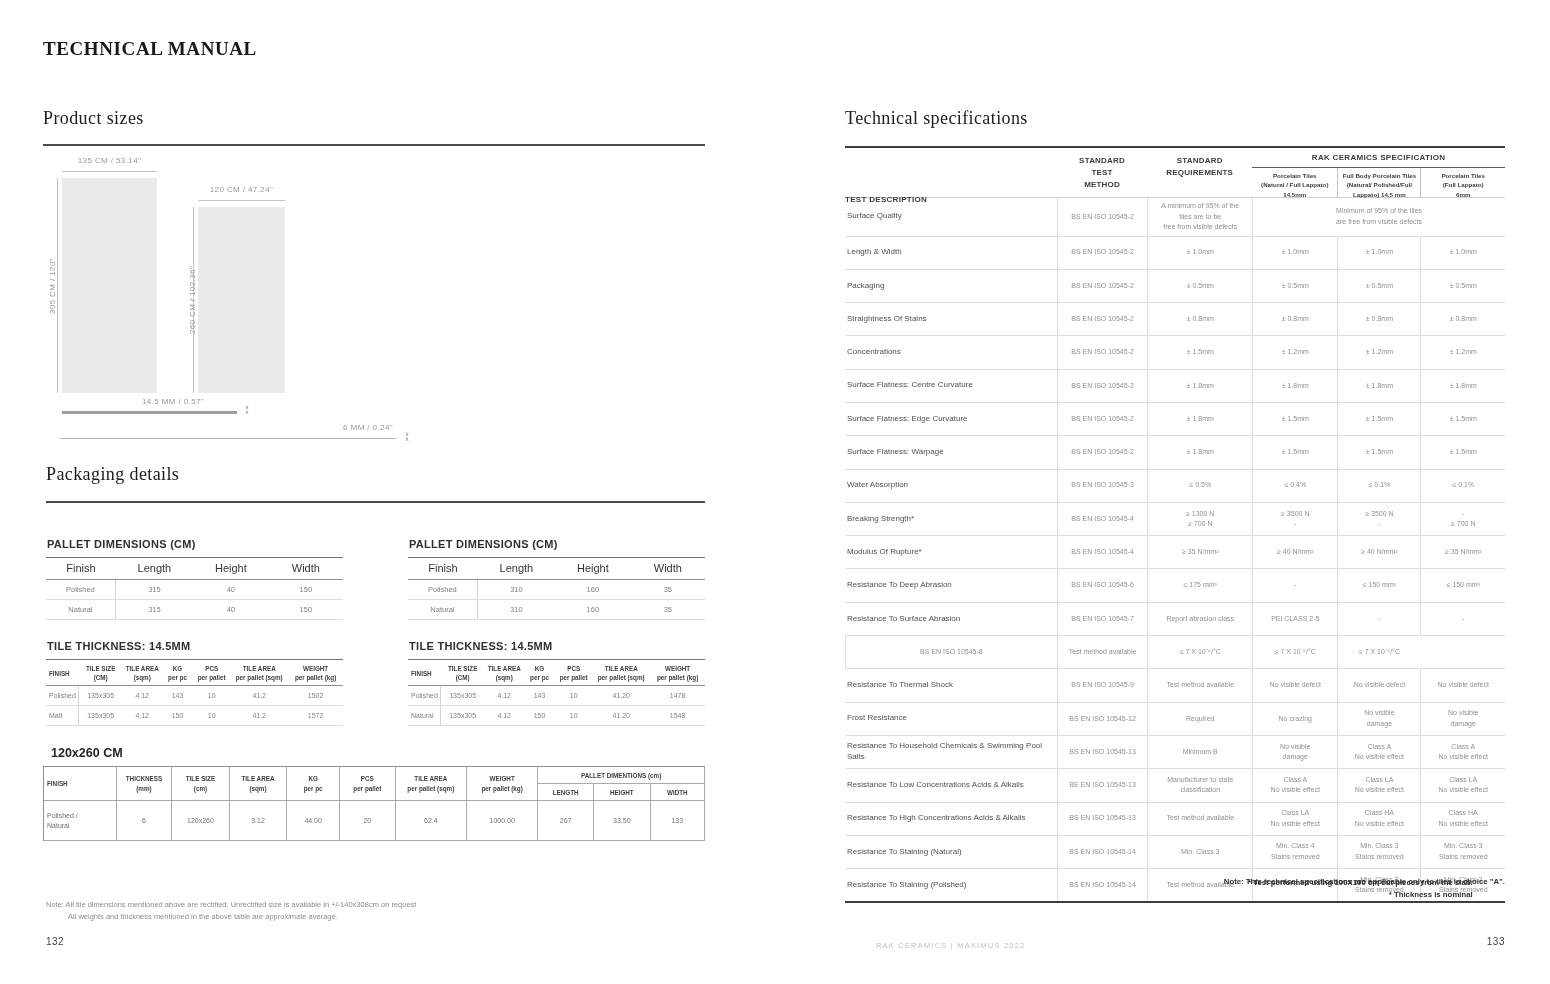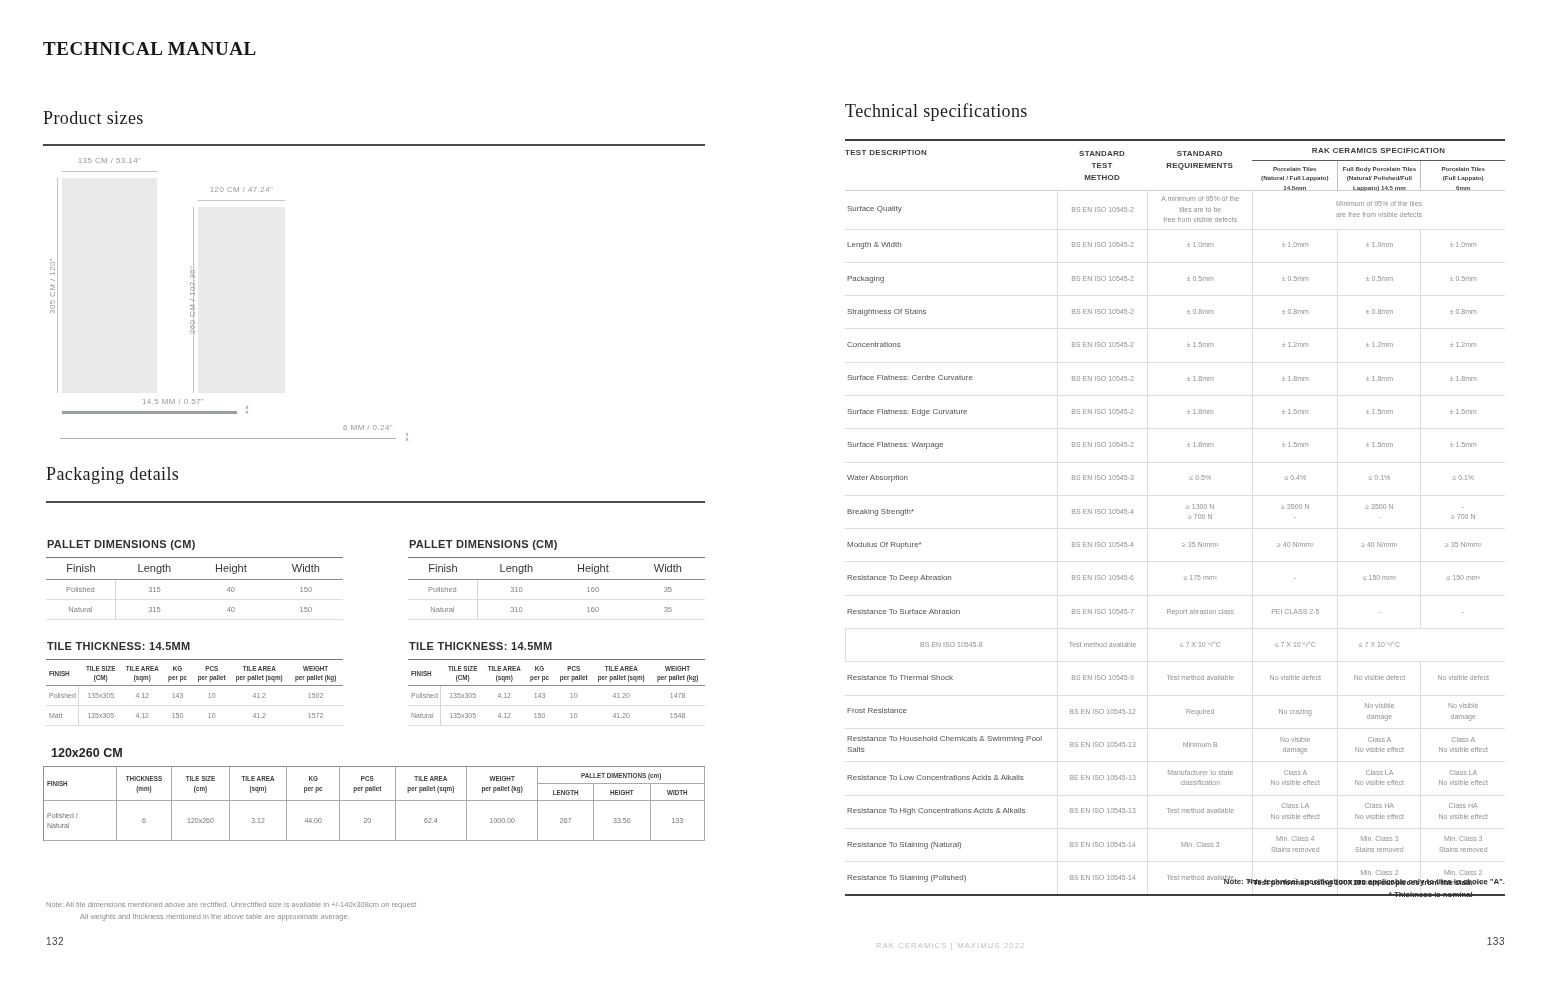--- a/index.html
+++ b/index.html
@@ -44,28 +44,28 @@
   .size-grid > div{border-right:1px solid #a9abab;border-bottom:1px solid #a9abab;}
   .sg-h{grid-row:1/span 2;display:flex;align-items:center;justify-content:center;text-align:center;
         white-space:pre-line;font-size:6.3px;font-weight:bold;color:#3c3e3e;line-height:1.45;}
   .sg-g{grid-row:1;grid-column:9/span 3;display:flex;align-items:center;justify-content:center;
         font-size:6.3px;font-weight:bold;color:#3c3e3e;}
   .sg-s{grid-row:2;display:flex;align-items:center;justify-content:center;font-size:6.3px;font-weight:bold;color:#3c3e3e;}
   .sg-d{grid-row:3;display:flex;align-items:center;justify-content:center;text-align:center;
         font-size:7px;color:#6e7272;white-space:pre-line;line-height:1.4;}
 
   .notes{left:46px;top:899px;font-size:7.5px;color:#8a8e8e;line-height:1.65;}
-  .notes .n2{margin-left:34px;}
+  .notes .n2{margin-left:22px;}
   .pagenum{font-size:10px;color:#3f4141;letter-spacing:.5px;}
 
   
-  .spec-wrap{left:845px;top:101px;width:660px;}
+  .spec-wrap{left:845px;top:108px;width:660px;}
   .spec-head{display:grid;grid-template-columns:32.1% 13.7% 15.9% 12.9% 12.6% 12.8%;grid-template-rows:20px 29px;
              border-top:2px solid #3d3f3f;border-bottom:1px solid #cfd0d0;margin-top:17px;}
-  .sh-1{grid-row:1/span 2;font-size:8px;font-weight:bold;color:#3c3e3e;letter-spacing:.3px;padding-top:7px;}
+  .sh-1{grid-row:1/span 2;font-size:8px;font-weight:bold;color:#3c3e3e;letter-spacing:.3px;padding-top:7px;margin-top:40px;}
   .sh-23{grid-row:1/span 2;font-size:8px;font-weight:bold;color:#3c3e3e;letter-spacing:.2px;text-align:center;
          padding-top:7px;white-space:pre-line;line-height:1.5;}
   .sh-g{grid-column:4/span 3;display:flex;align-items:center;justify-content:center;font-size:8px;font-weight:bold;
         color:#3c3e3e;letter-spacing:.3px;border-bottom:1px solid #5a5c5c;}
   .sh-s{grid-row:2;font-size:6.2px;font-weight:bold;color:#3c3e3e;text-align:center;white-space:pre-line;
         line-height:1.5;padding-top:3px;}
   .sh-s.bl{border-left:1px solid #bfc1c1;}
   .spec-body{border-bottom:2px solid #3d3f3f;}
   .spec-row{display:grid;grid-template-columns:32.1% 13.7% 15.9% 12.9% 12.6% 12.8%;min-height:32.3px;
             border-bottom:1px solid #dcdddd;}

